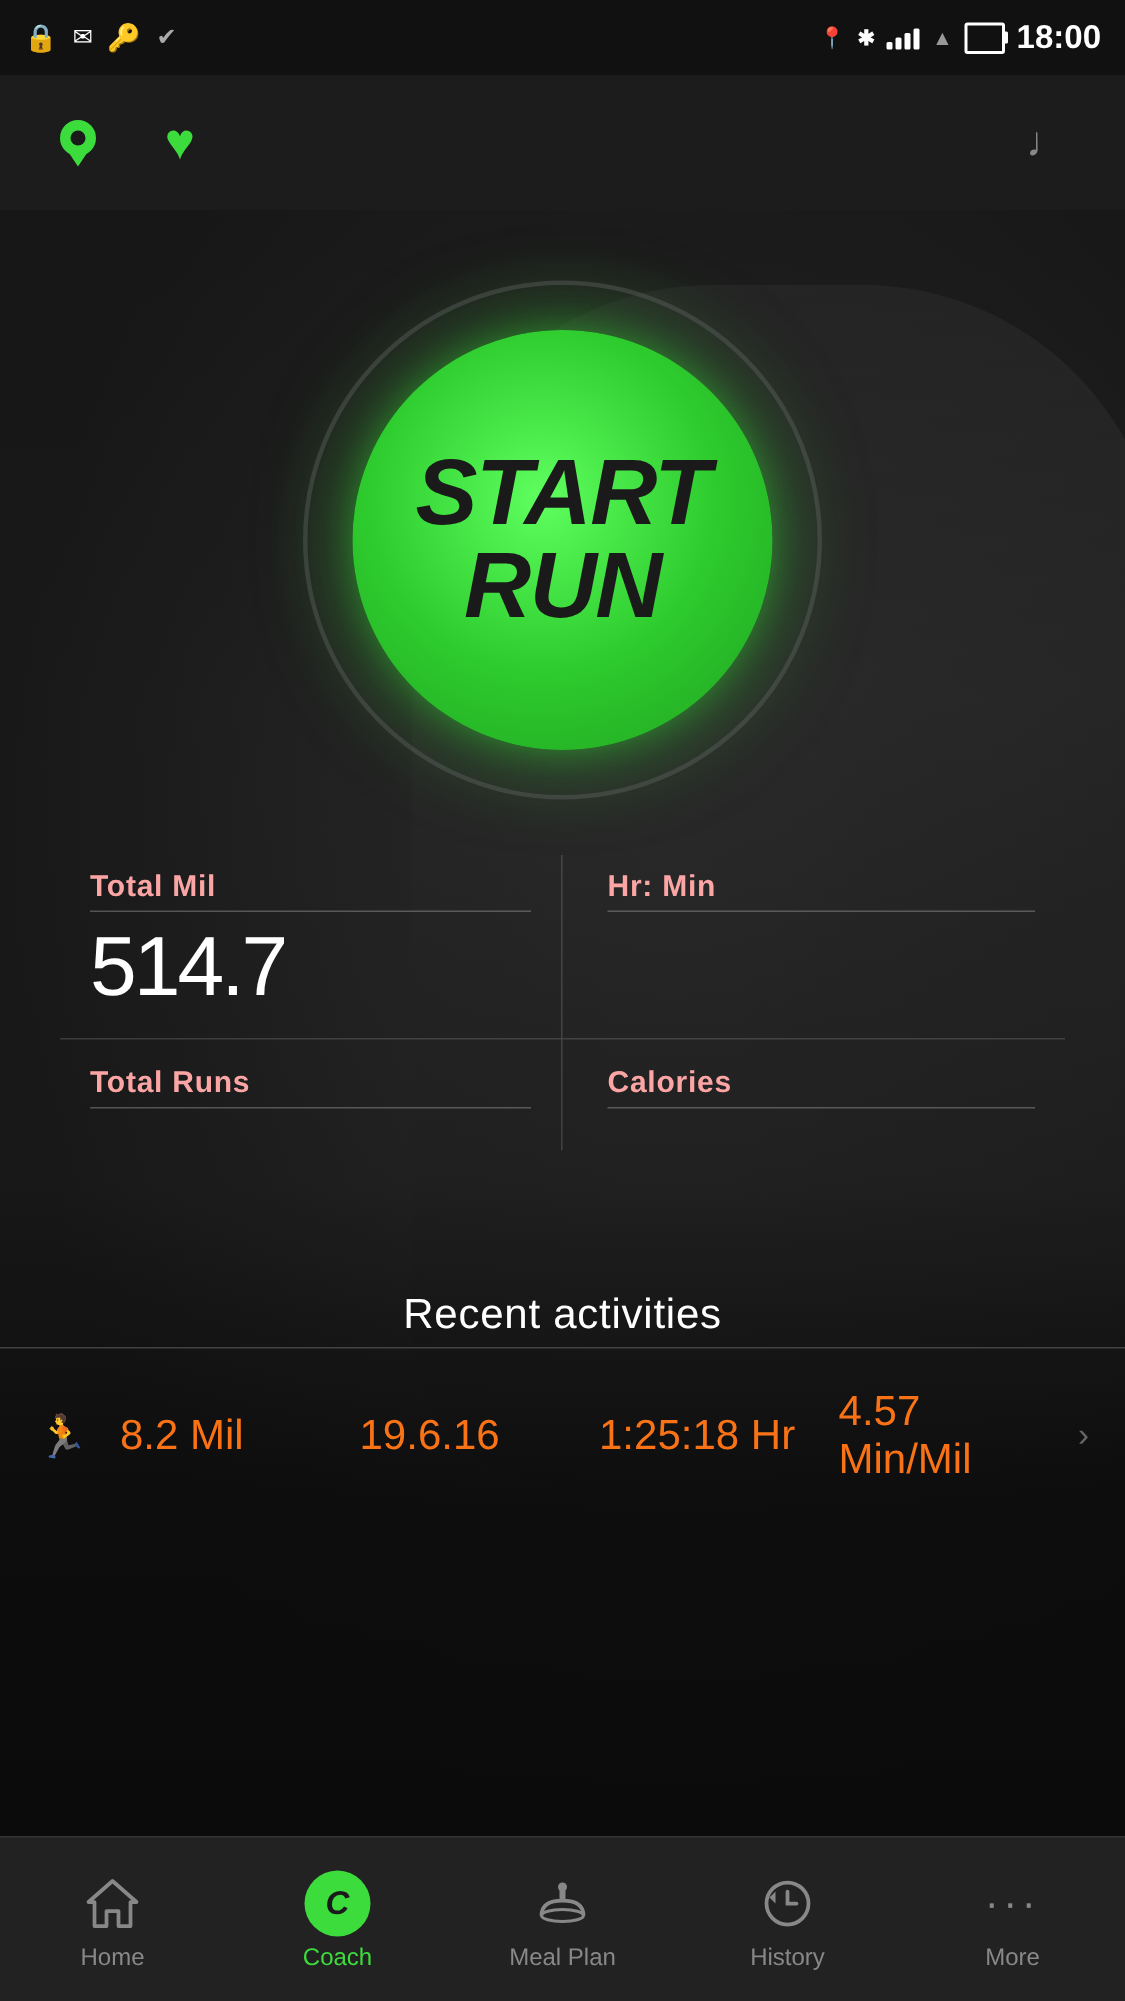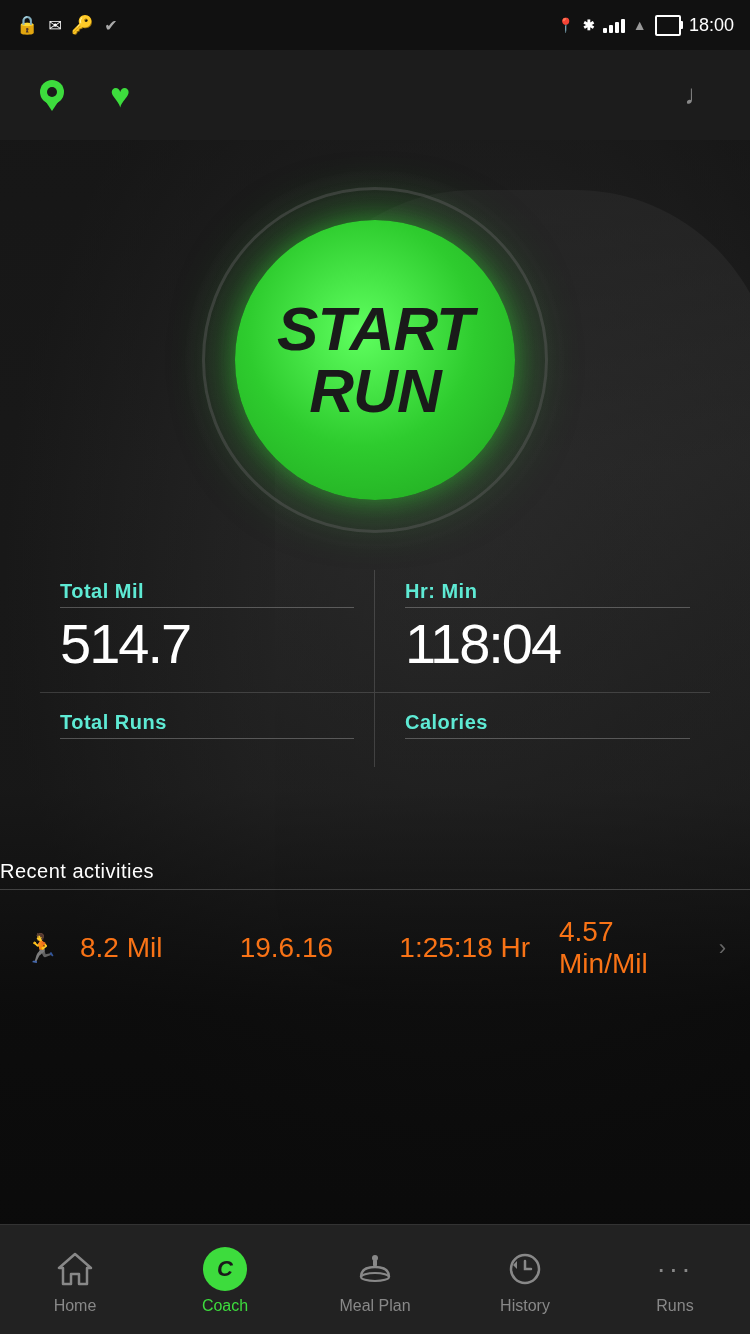--- a/index.html
+++ b/index.html
@@ -35,22 +35,22 @@
       gap: 8px;
       font-size: 16px;
       color: white;
       font-weight: bold;
     }
     .status-icon {
       color: white;
       font-size: 18px;
     }
     .status-time {
-      font-size: 18px;
-      font-weight: normal;
+      font-size: 22px;
+      font-weight: bold;
       color: white;
     }
 
     
     .top-bar {
       width: 750px;
       height: 90px;
       background: #1c1c1c;
       display: flex;
       align-items: center;
@@ -220,21 +220,21 @@
     .stat-item:nth-child(1),
     .stat-item:nth-child(3) {
       border-right: 1px solid rgba(255,255,255,0.15);
     }
     .stat-item:nth-child(1),
     .stat-item:nth-child(2) {
       border-bottom: 1px solid rgba(255,255,255,0.15);
     }
     .stat-label {
       font-size: 20px;
-      color: #5eead4;
+      color: #fca5a5;
       font-weight: 600;
       letter-spacing: 0.5px;
       margin-bottom: 4px;
     }
     .stat-divider {
       width: 100%;
       height: 1px;
       background: rgba(255,255,255,0.25);
       margin-bottom: 8px;
     }
@@ -249,22 +249,22 @@
 
     
     .recent-activities {
       position: absolute;
       top: 720px;
       left: 0;
       right: 0;
       z-index: 5;
     }
     .recent-title {
-      text-align: left;
-      font-size: 20px;
+      text-align: center;
+      font-size: 28px;
       color: white;
       font-weight: 400;
       margin-bottom: 6px;
       letter-spacing: 0.5px;
     }
     .recent-divider {
       width: 100%;
       height: 1px;
       background: rgba(255,255,255,0.2);
       margin-bottom: 14px;
@@ -447,21 +447,20 @@
 
     <div class="stat-item">
       <div class="stat-label">Total Mil</div>
       <div class="stat-divider"></div>
       <div class="stat-value">514.7</div>
     </div>
 
     <div class="stat-item" style="padding-left:30px;">
       <div class="stat-label">Hr: Min</div>
       <div class="stat-divider"></div>
-      <div class="stat-value">118:04</div>
     </div>
 
     <div class="stat-item" style="padding-top:18px;">
       <div class="stat-label">Total Runs</div>
       <div class="stat-divider"></div>
     </div>
 
     <div class="stat-item" style="padding-left:30px; padding-top:18px;">
       <div class="stat-label">Calories</div>
       <div class="stat-divider"></div>
@@ -523,15 +522,15 @@
         <path d="M6 14 L10 10 L10 18" fill="#888"></path>
       </svg>
     </div>
     <span class="nav-label">History</span>
   </div>
 
   <div class="nav-item">
     <div class="nav-icon-wrap">
       <span class="more-dots">···</span>
     </div>
-    <span class="nav-label">Runs</span>
+    <span class="nav-label">More</span>
   </div>
 </div>
 
 </body></html>

